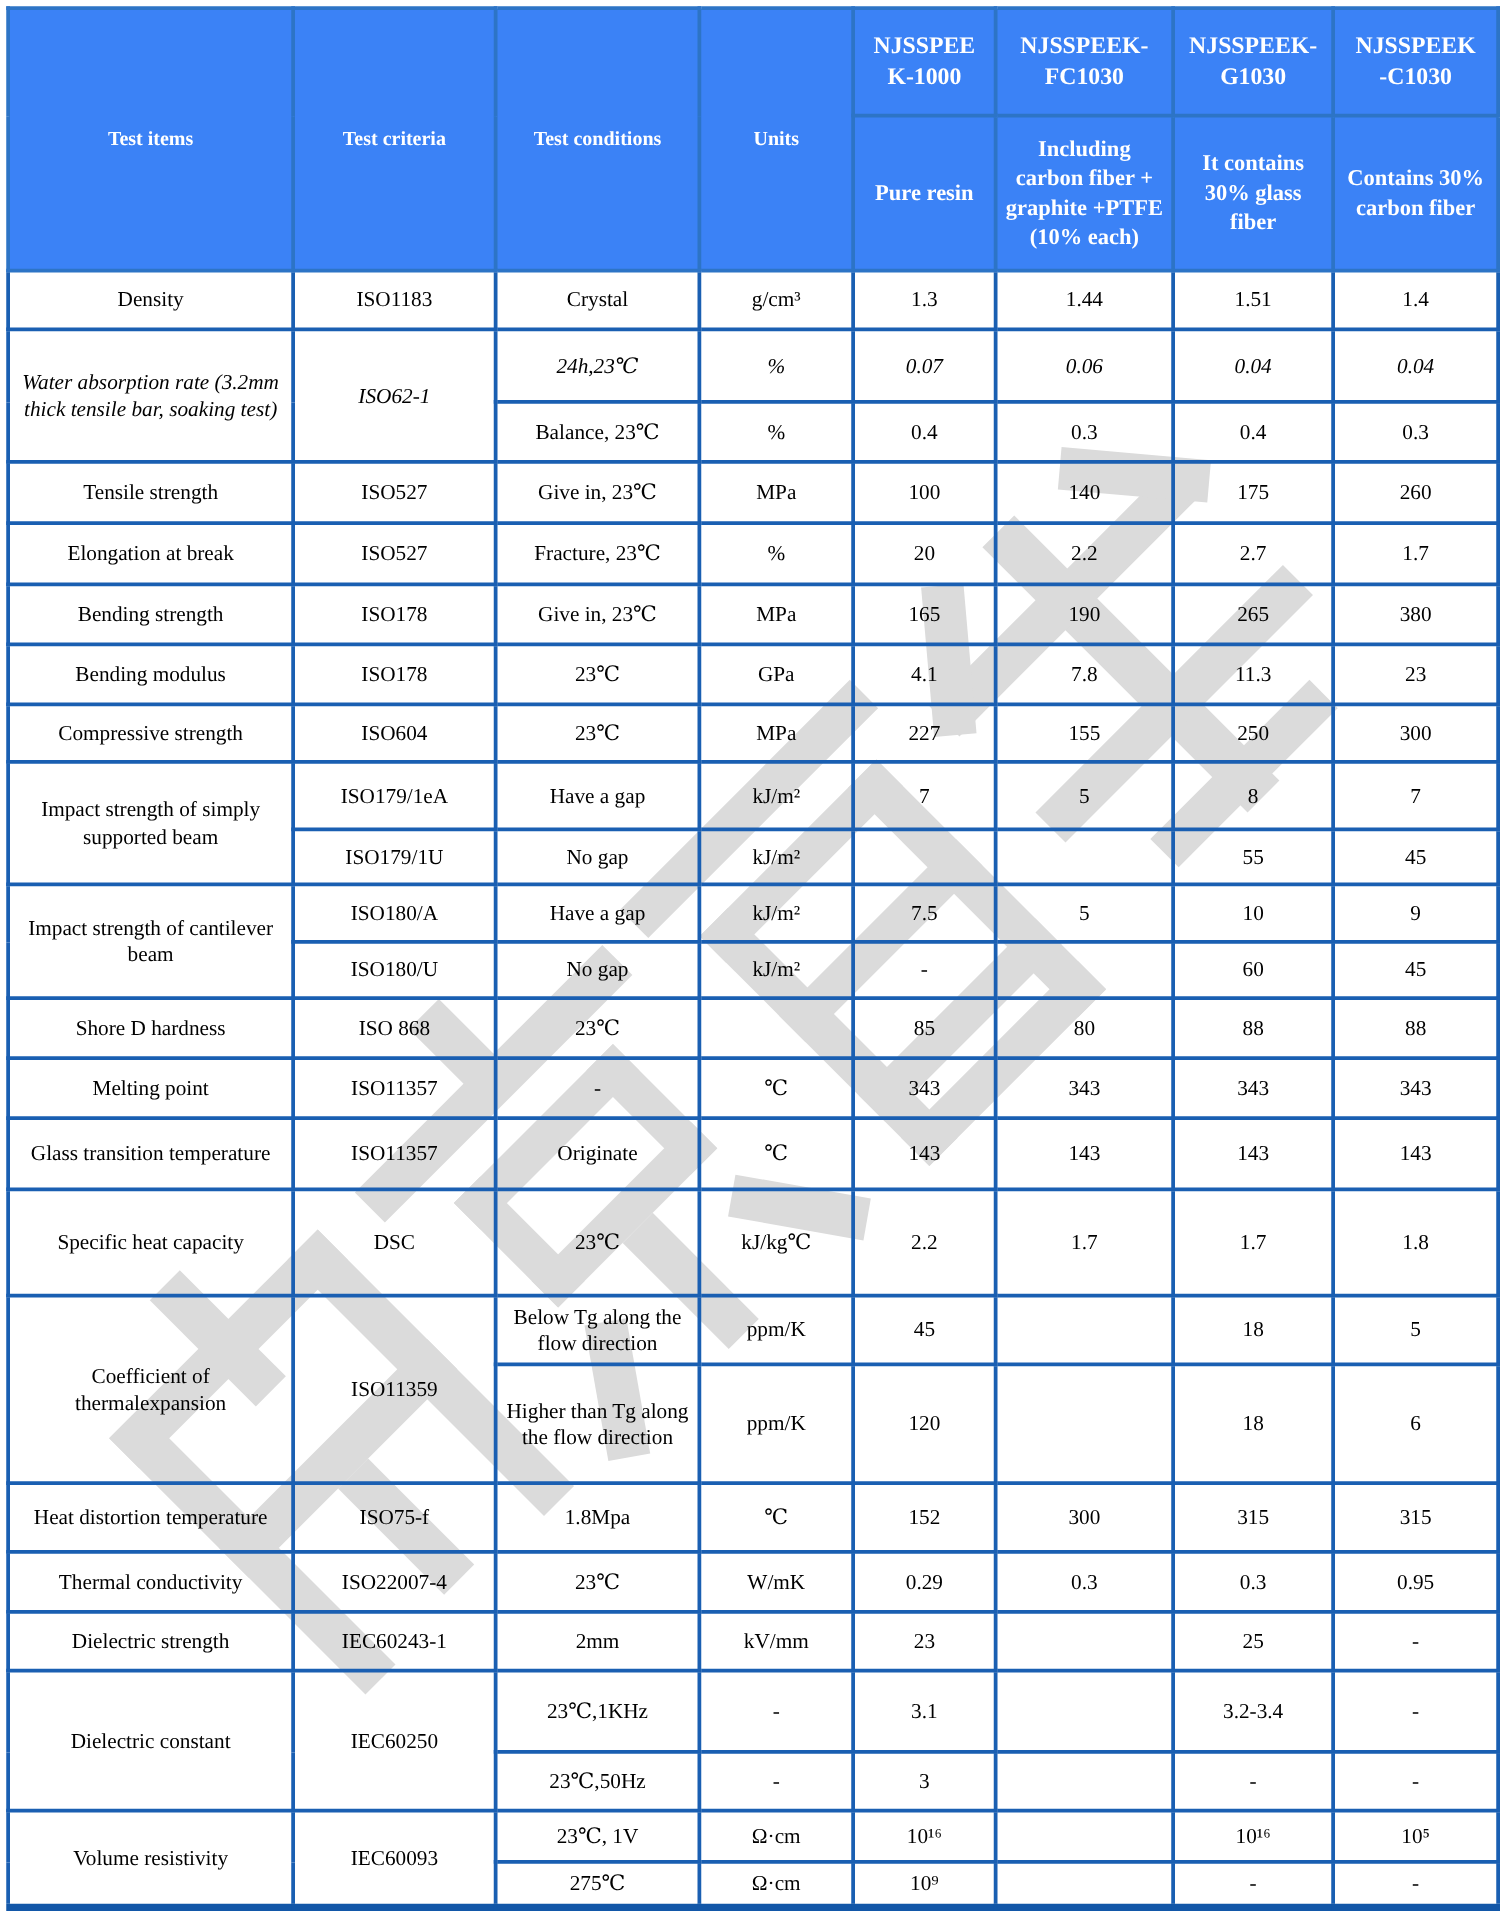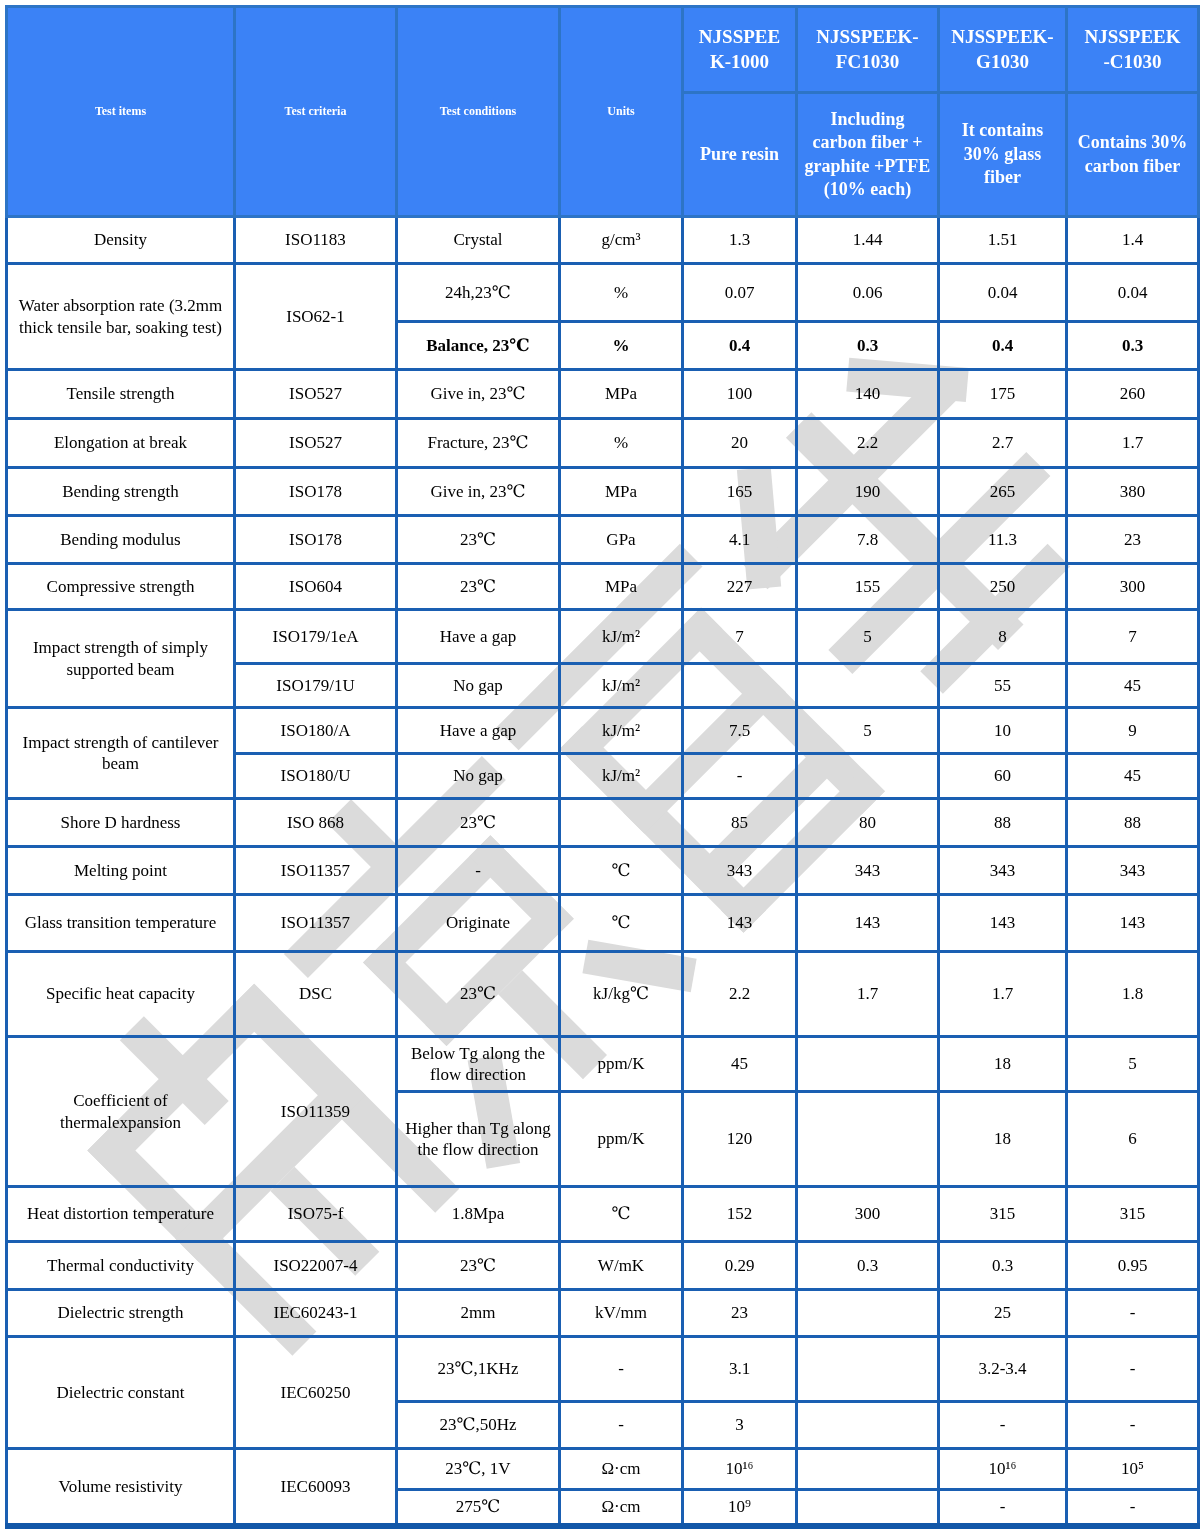--- a/index.html
+++ b/index.html
@@ -23,21 +23,21 @@
     border:3px solid #1a5fb2;
     text-align:center;vertical-align:middle;
     padding:2px 4px;box-sizing:border-box;
     white-space:pre-line;line-height:1.25;
     background:transparent;
   }
   thead th{
     background:#3b82f6;color:#ffffff;font-weight:bold;
     border-color:#2d74c6;
   }
-  thead th.hcol{font-size:12px;}
+  thead th.hcol{font-size:16px;}
   thead th.model{font-size:19px;line-height:1.3;}
   thead th.desc{font-size:18px;line-height:1.3;}
   tbody td{font-size:17px;color:#000;}
 </style>
 </head>
 <body>
 
 <svg class="watermark" width="1200" height="1529" viewBox="0 0 1200 1529" aria-hidden="true">
   <g fill="#dbdbdb" transform="translate(595,855) rotate(-45)">
 
@@ -121,31 +121,31 @@
         <tr style="height: 47px;">
           <td>Density</td>
           <td>ISO1183</td>
           <td>Crystal</td>
           <td>g/cm³</td>
           <td>1.3</td>
           <td>1.44</td>
           <td>1.51</td>
           <td>1.4</td>
         </tr>
-        <tr style="height: 58px;">
+        <tr style="height: 58px; font-style: italic;">
           <td rowspan="2">Water absorption rate (3.2mm thick tensile bar, soaking test)</td>
           <td rowspan="2">ISO62-1</td>
           <td>24h,23℃</td>
           <td>%</td>
           <td>0.07</td>
           <td>0.06</td>
           <td>0.04</td>
           <td>0.04</td>
         </tr>
-        <tr style="height: 48px; font-weight: bold;">
+        <tr style="height: 48px;">
           <td>Balance, 23℃</td>
           <td>%</td>
           <td>0.4</td>
           <td>0.3</td>
           <td>0.4</td>
           <td>0.3</td>
         </tr>
         <tr style="height: 49px;">
           <td>Tensile strength</td>
           <td>ISO527</td>

